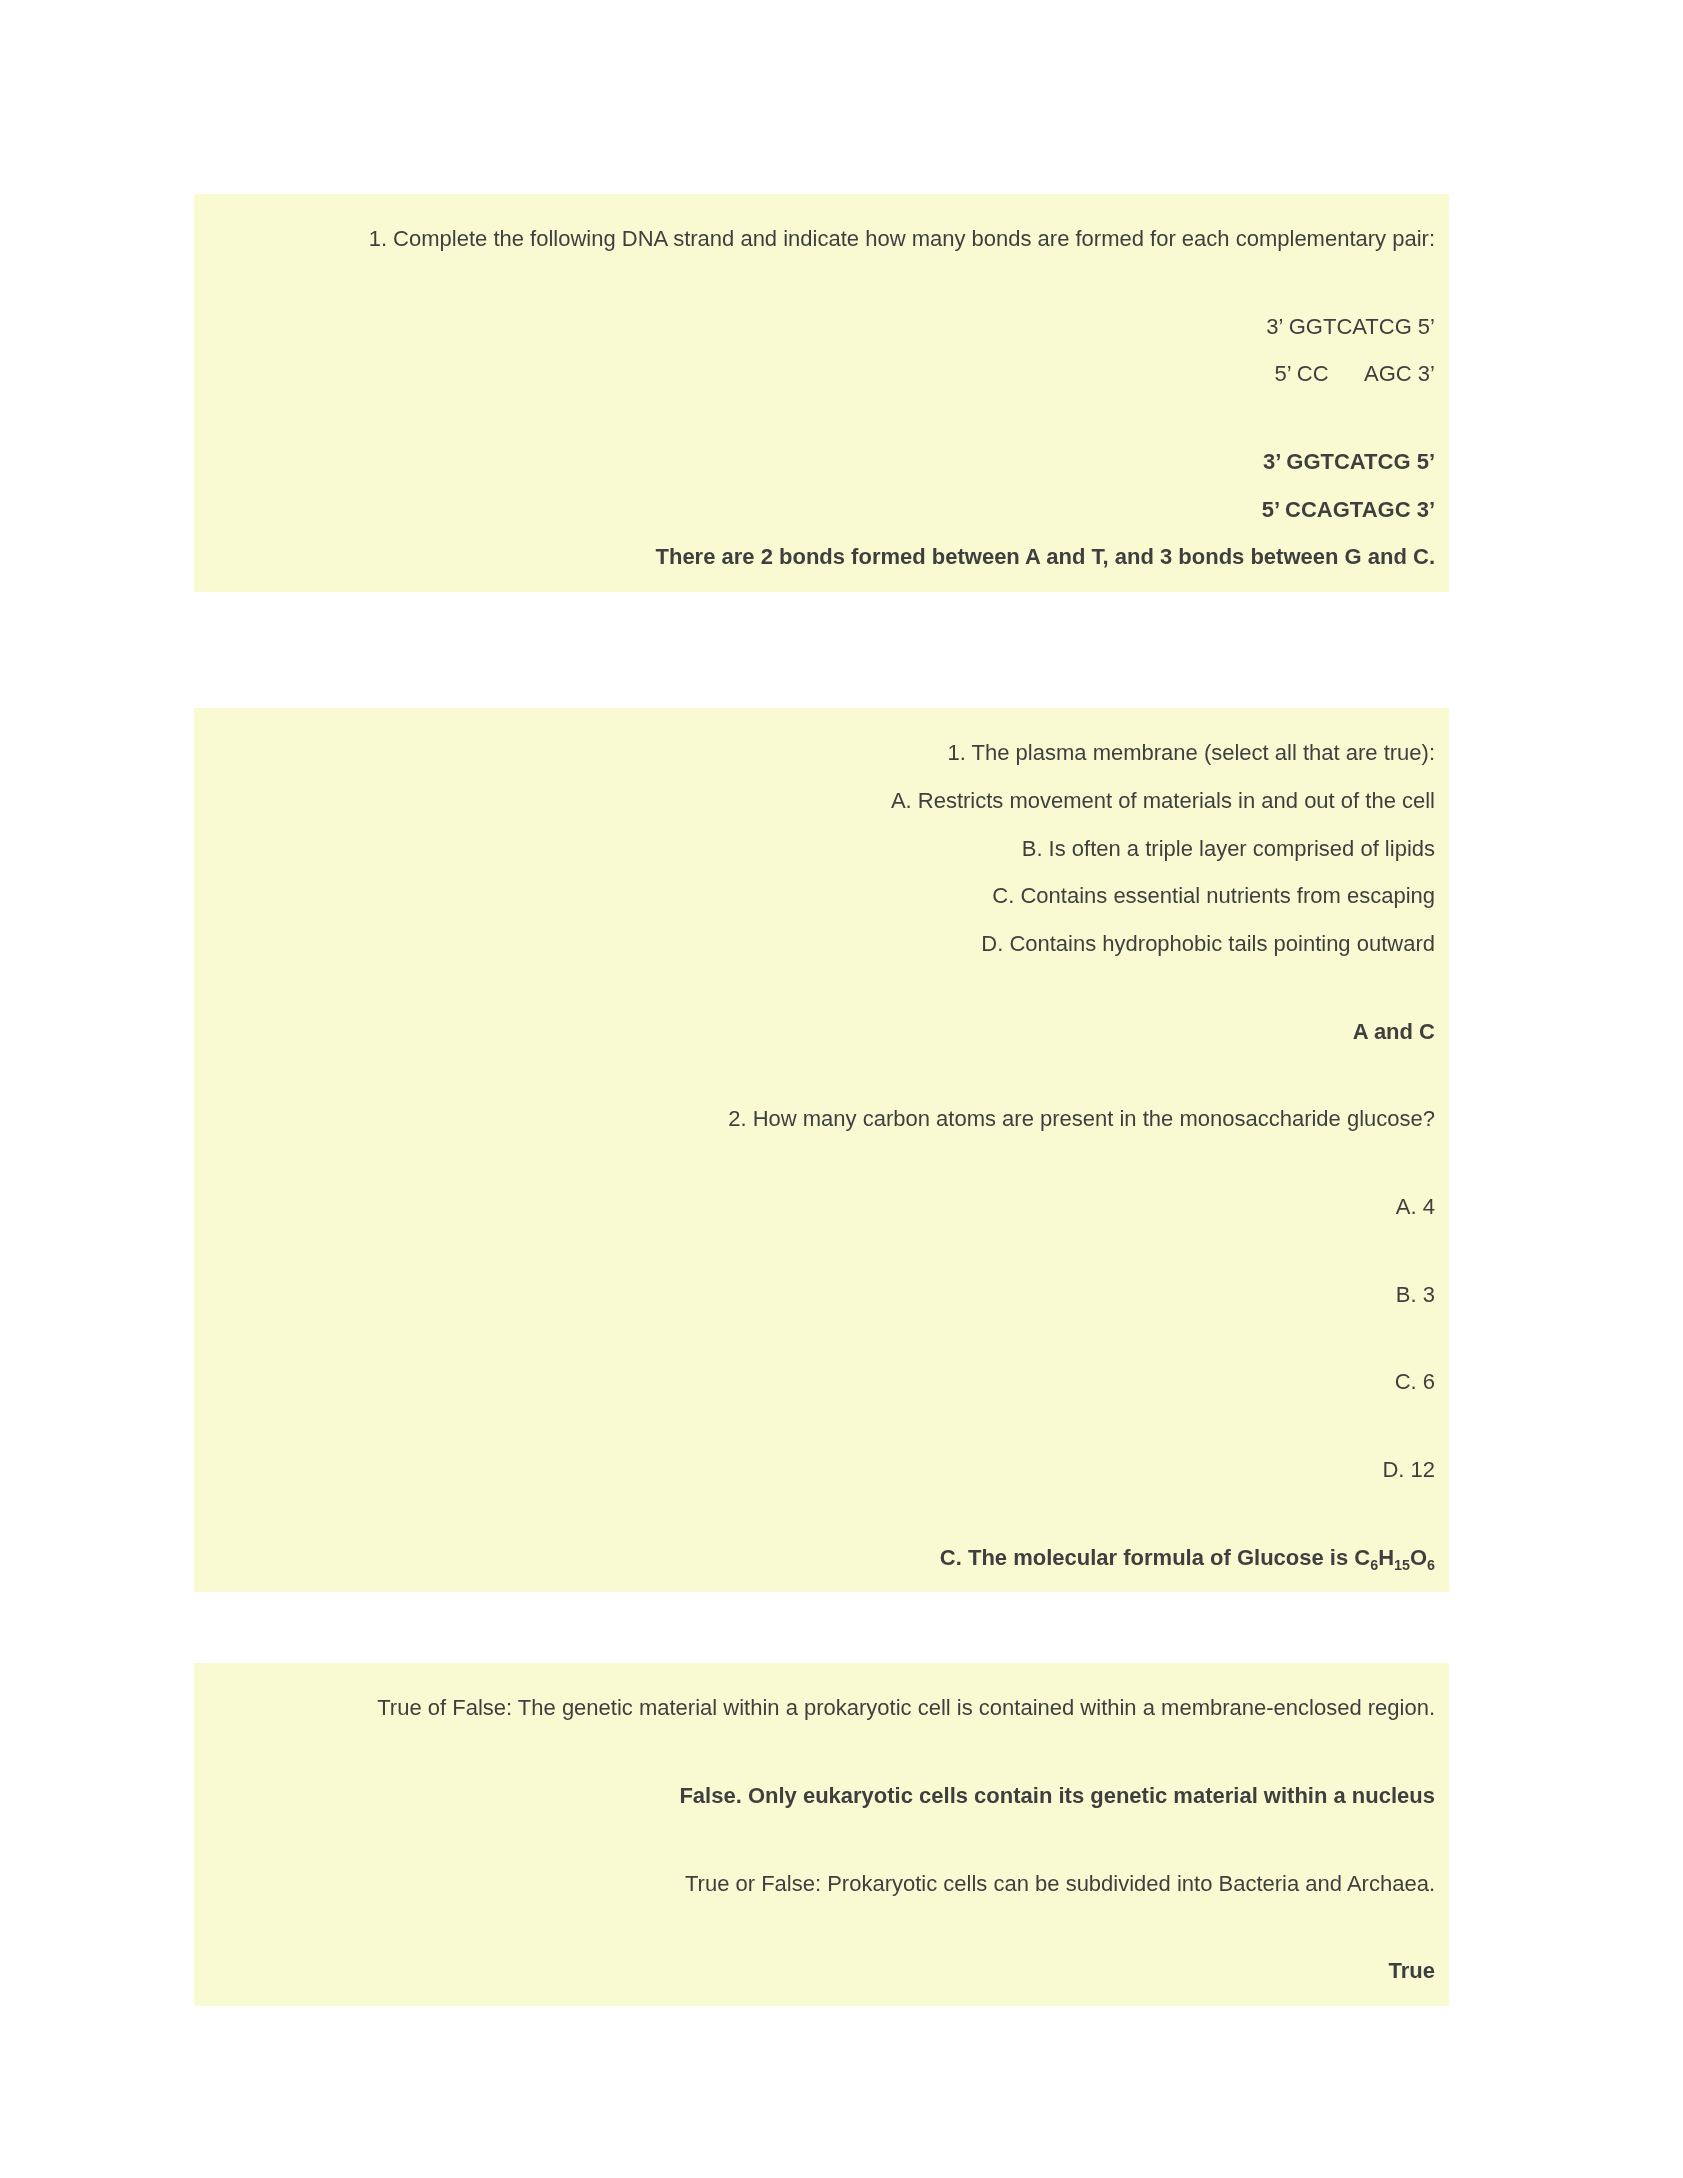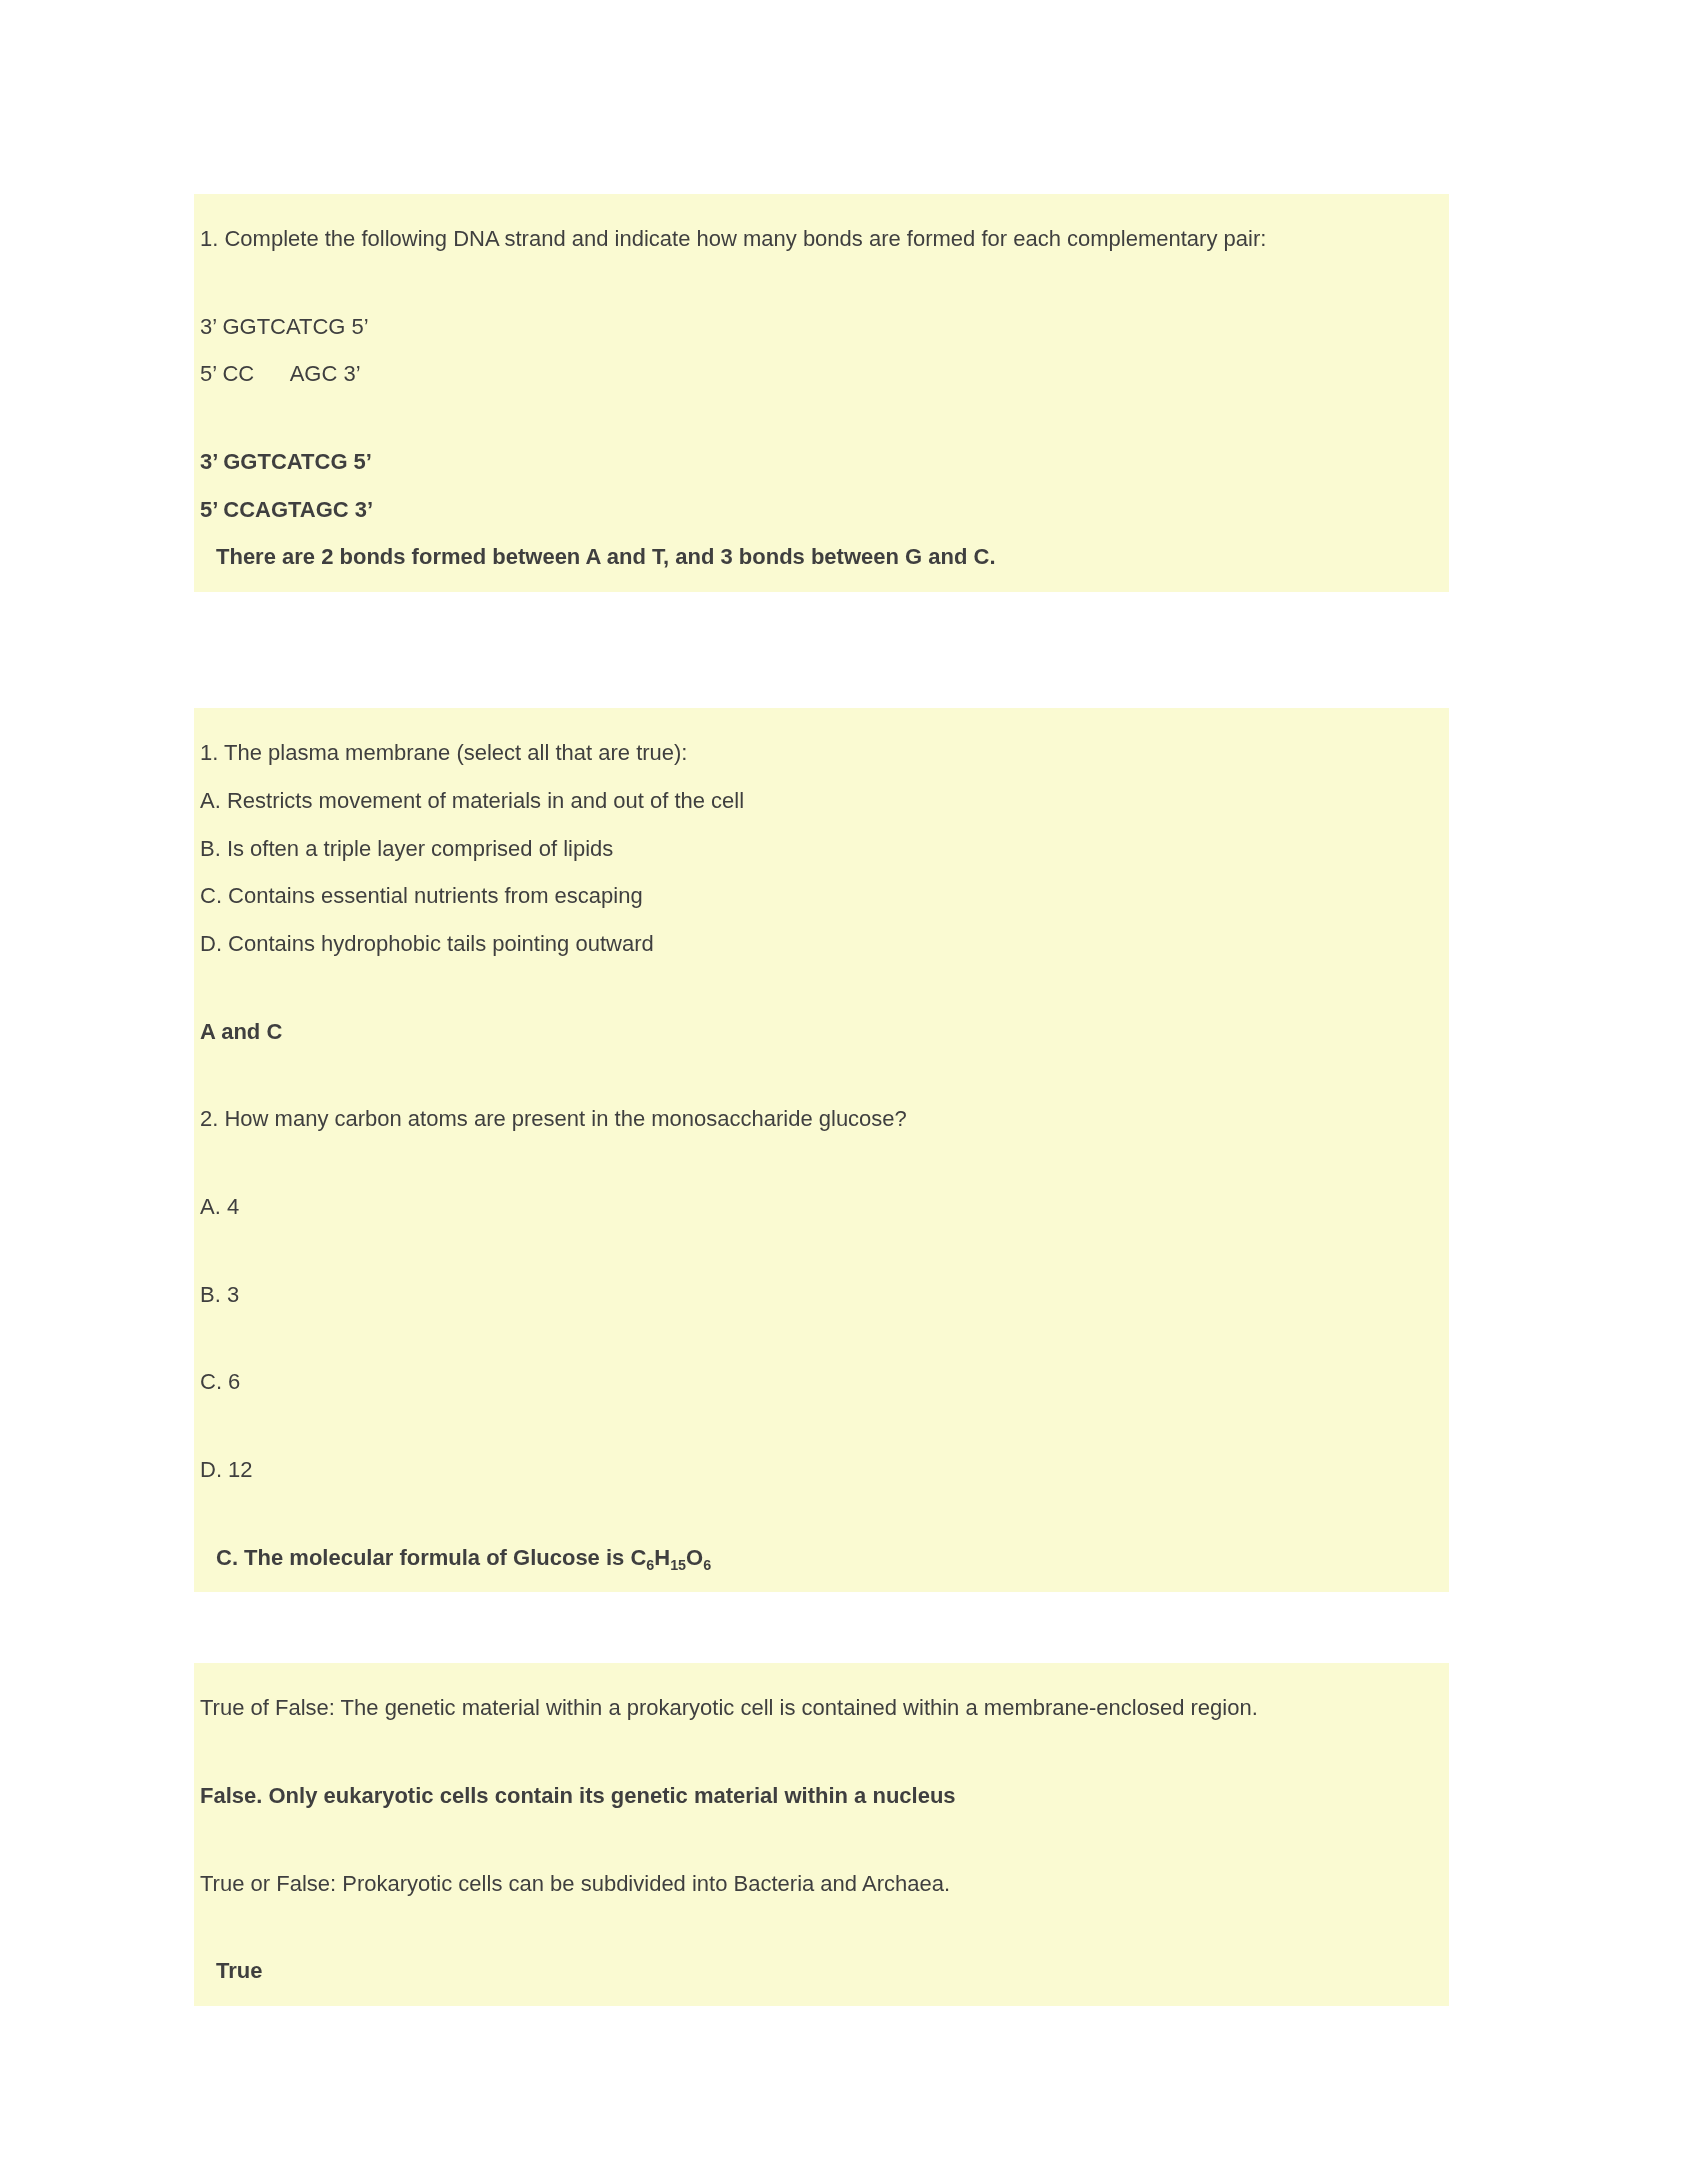--- a/index.html
+++ b/index.html
@@ -12,20 +12,21 @@
     height: 2178px;
     background: #ffffff;
     font-family: "Liberation Sans", "DejaVu Sans", sans-serif;
     color: #3f3f3f;
   }
   .page {
     position: relative;
     width: 1683px;
     height: 2178px;
     overflow: hidden;
+    text-align: right;
   }
   .content {
     position: absolute;
     left: 194px;
     top: 0;
     width: 1255px;
   }
   .hl-block {
     background: #fafad2;
     padding: 30px 14px 20px 6px;

